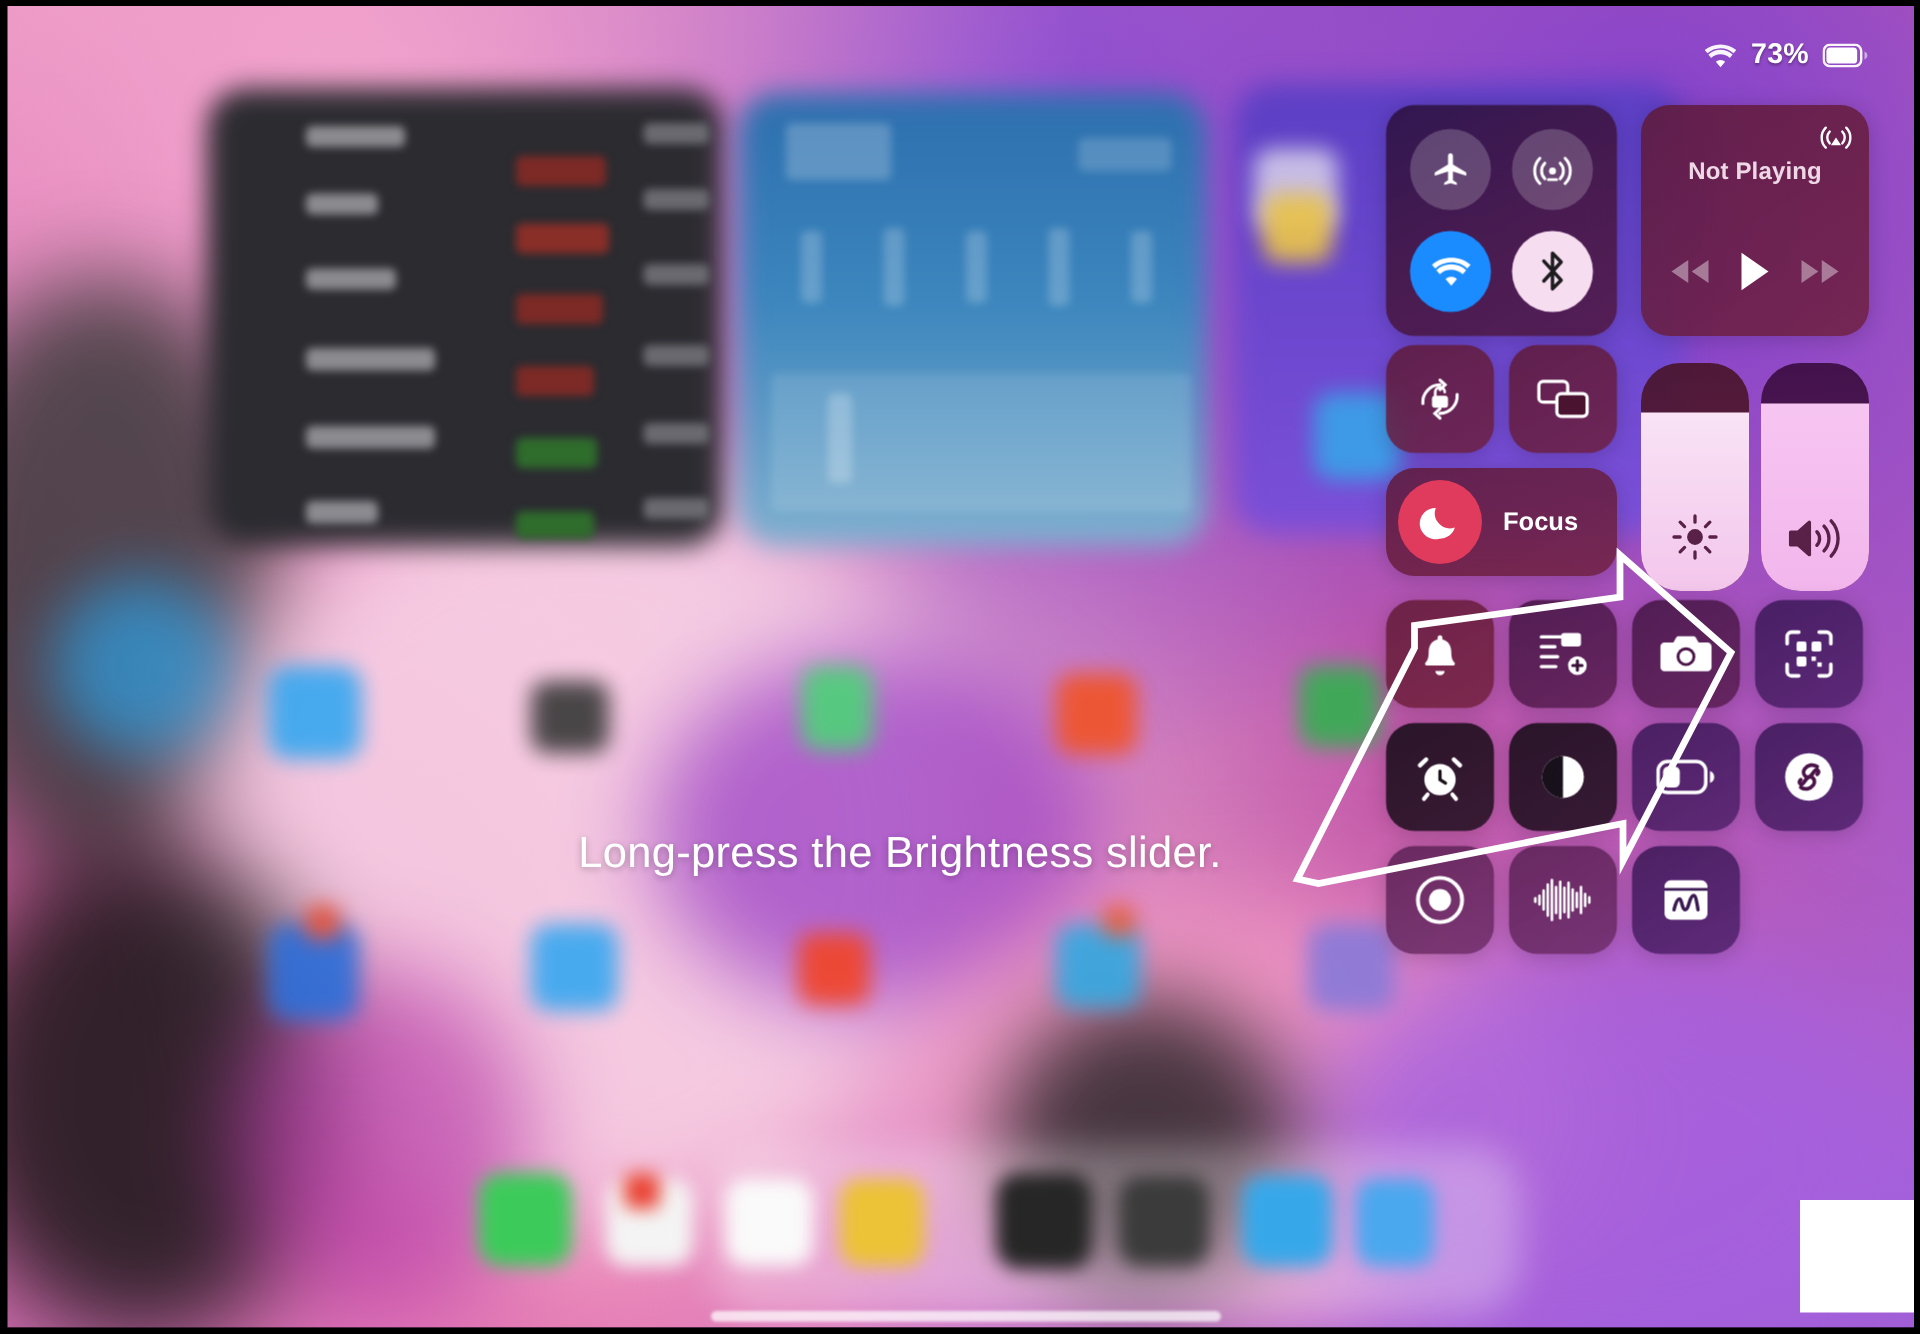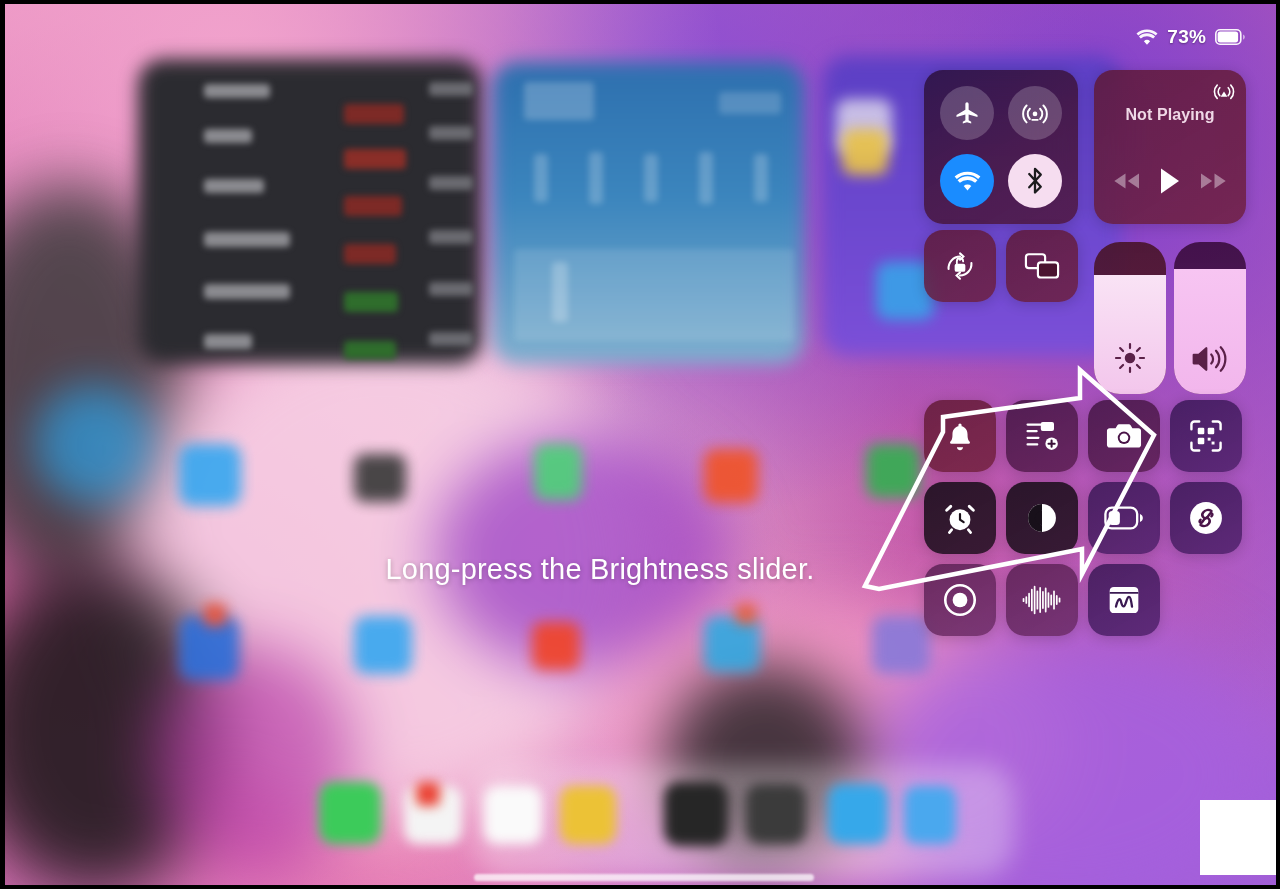--- a/index.html
+++ b/index.html
@@ -346,20 +346,28 @@
 
     <div class="tile m-red sq" style="left:82px;top:160px;">
       <span>
         <svg width="36" height="30" viewBox="0 0 30 24" fill="none" stroke="#fff" stroke-width="1.8" stroke-linejoin="round">
           <rect x="1.6" y="2.2" width="16" height="11.6" rx="2.4"></rect>
           <rect x="11.6" y="9" width="16.8" height="12.6" rx="2.4" fill="#4a1430"></rect>
         </svg>
       </span>
     </div>
 
+    <div id="focus" class="tile m-red">
+      <div id="focus-circle">
+        <svg width="28" height="28" viewBox="0 0 24 24" fill="#fff">
+          <path d="M20.5 15.1A8.6 8.6 0 019.6 4a8.9 8.9 0 102 17.5 8.9 8.9 0 008.9-6.4z"></path>
+        </svg>
+      </div>
+      <div id="focus-label">Focus</div>
+    </div>
 
     <div id="brightness" class="slider">
       <div class="track"></div>
       <div class="fill" id="brightness-fill" style="height: 78%;"></div>
       <div class="glyph">
         <svg width="36" height="36" viewBox="0 0 28 28" fill="none" stroke="#5a2148" stroke-width="1.7" stroke-linecap="round">
           <circle cx="14" cy="14" r="4.1" fill="#5a2148" stroke="none"></circle>
           <path d="M14 3.1v3.2M14 21.7v3.2M3.1 14h3.2M21.7 14h3.2M6.3 6.3l2.3 2.3M19.4 19.4l2.3 2.3M21.7 6.3l-2.3 2.3M8.6 19.4l-2.3 2.3"></path>
         </svg>
       </div>

